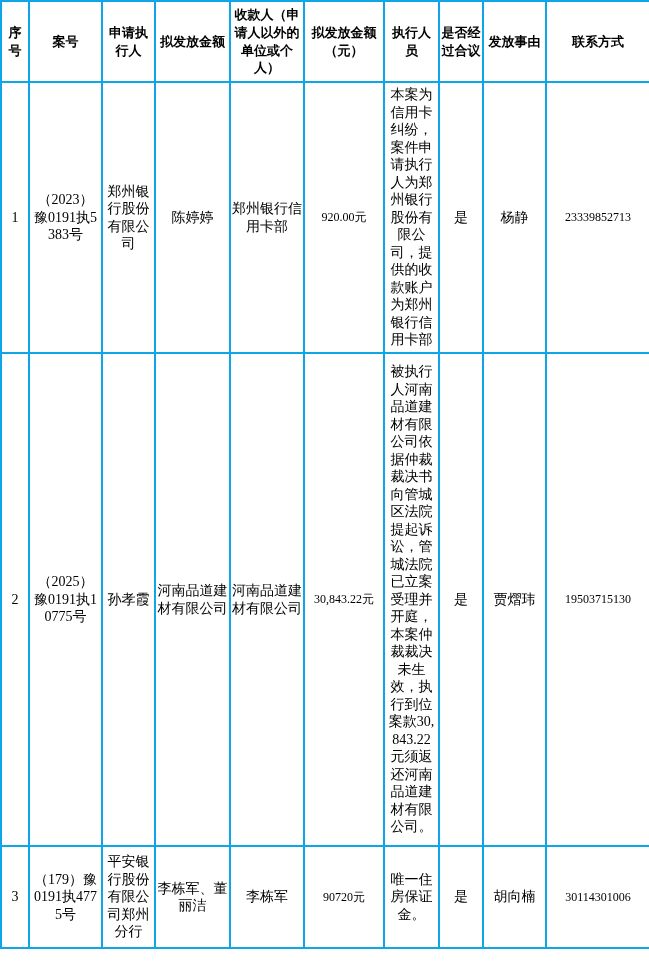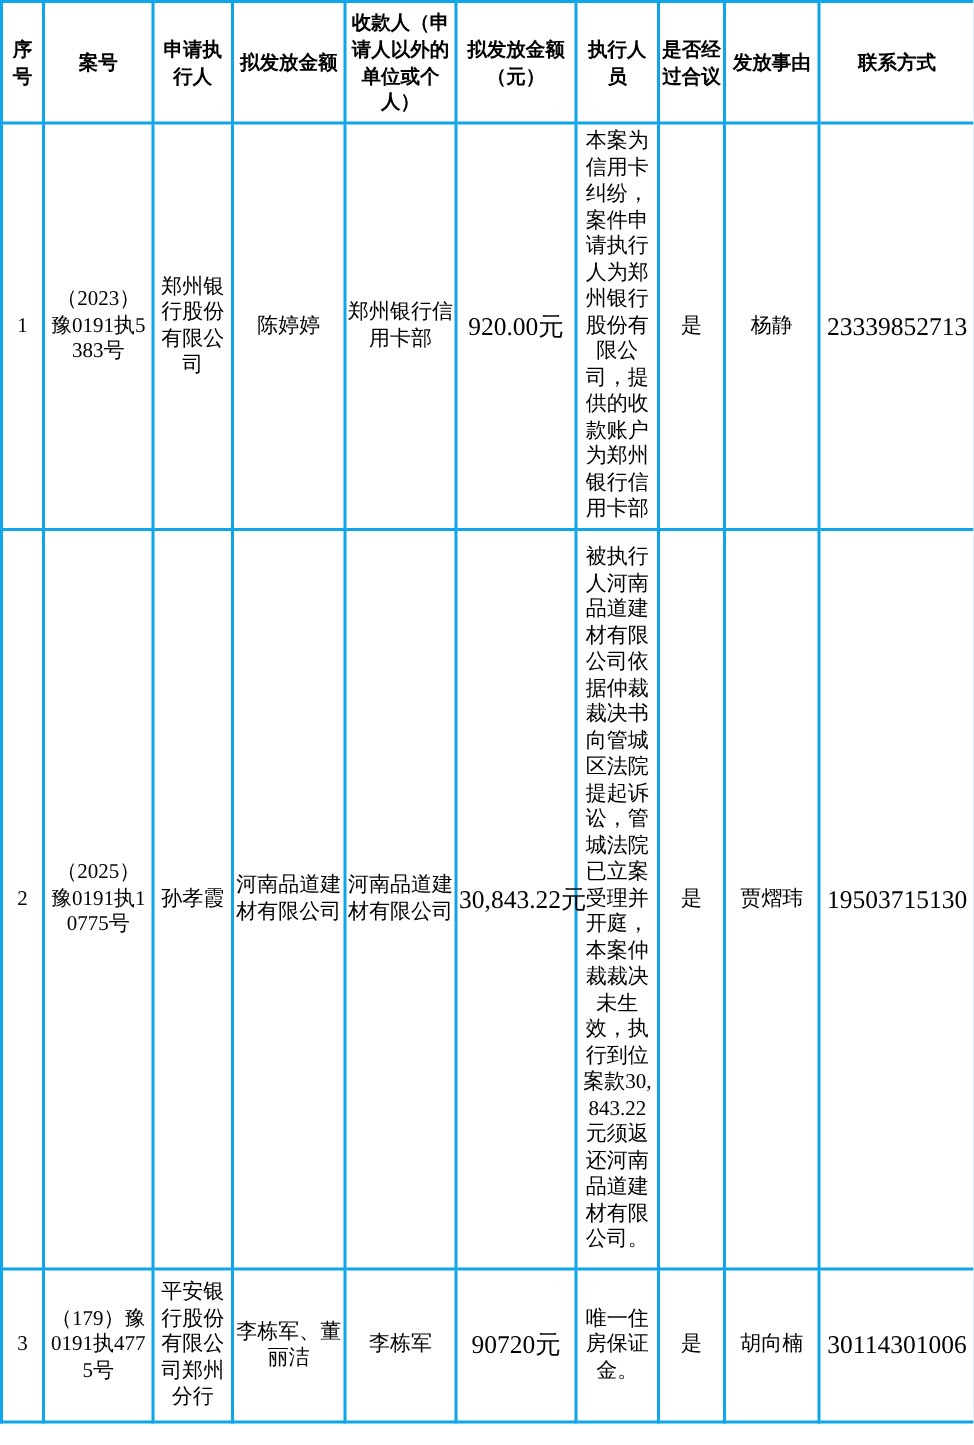--- a/index.html
+++ b/index.html
@@ -35,21 +35,21 @@
     font-weight: bold;
     font-size: 13px;
     line-height: 1.35;
   }
   tr.row-header  { height: 81px; }
   tr.row-1       { height: 271px; }
   tr.row-2       { height: 493px; }
   tr.row-3       { height: 102px; }
   td.amount-cell, td.contact-cell {
     white-space: nowrap;
-    font-size: 17px;
+    font-size: 12px;
   }
 </style>
 </head>
 <body>
 
 <div class="page">
   <table class="disbursement">
     <colgroup>
       <col style="width:28px">
       <col style="width:73px">

